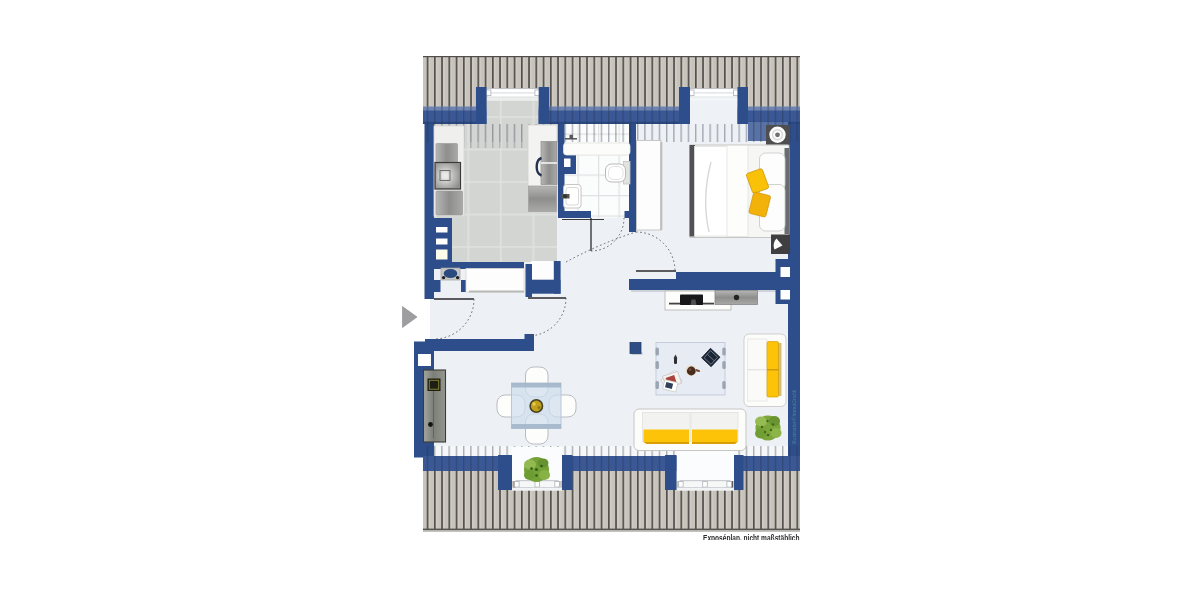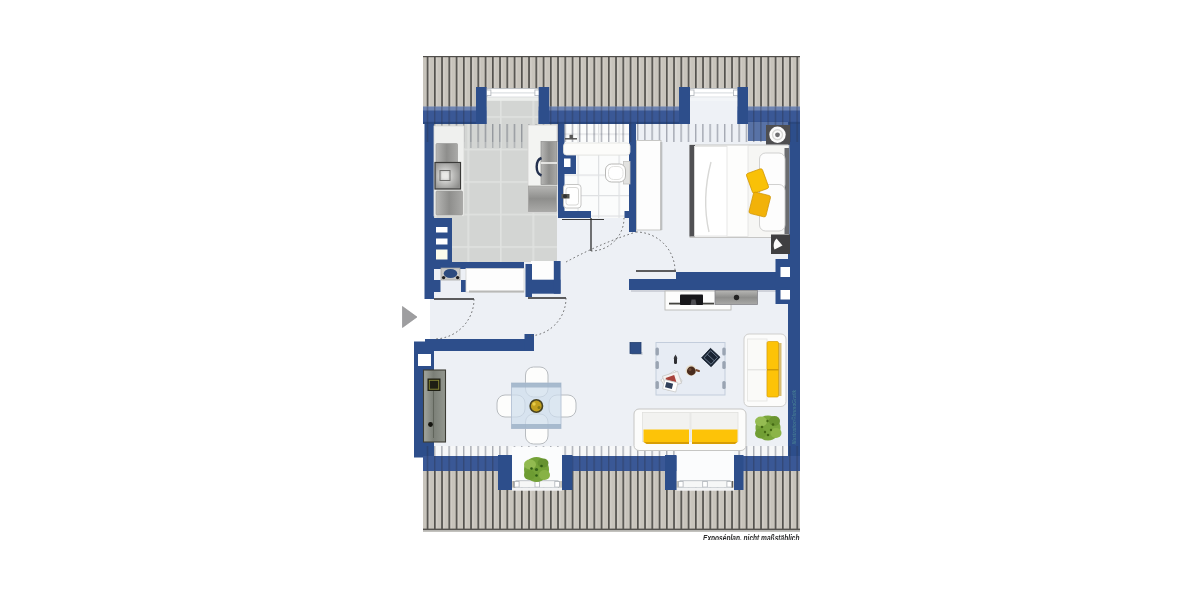--- a/index.html
+++ b/index.html
@@ -1,16 +1,16 @@
 <!DOCTYPE html>
 <html><head>
 <meta charset="utf-8">
 <style>
   html,body{margin:0;padding:0;background:#ffffff;}
-  .page{width:1200px;height:540px;position:relative;font-family:"Liberation Sans", sans-serif;font-style:italic;}
+  .page{width:1200px;height:540px;position:relative;font-family:"Liberation Sans", sans-serif;}
 </style>
 </head>
 <body>
 <div class="page">
 <svg width="1200" height="600" viewBox="0 0 1200 600" xmlns="http://www.w3.org/2000/svg">
 <defs>
 
   <pattern id="hatch" width="7.25" height="8" patternUnits="userSpaceOnUse" x="426.7">
     <rect x="0" y="0" width="7.25" height="8" fill="#d0ccc5"></rect>
     <rect x="3.6" y="0" width="3.65" height="8" fill="#c8c4bc"></rect>

